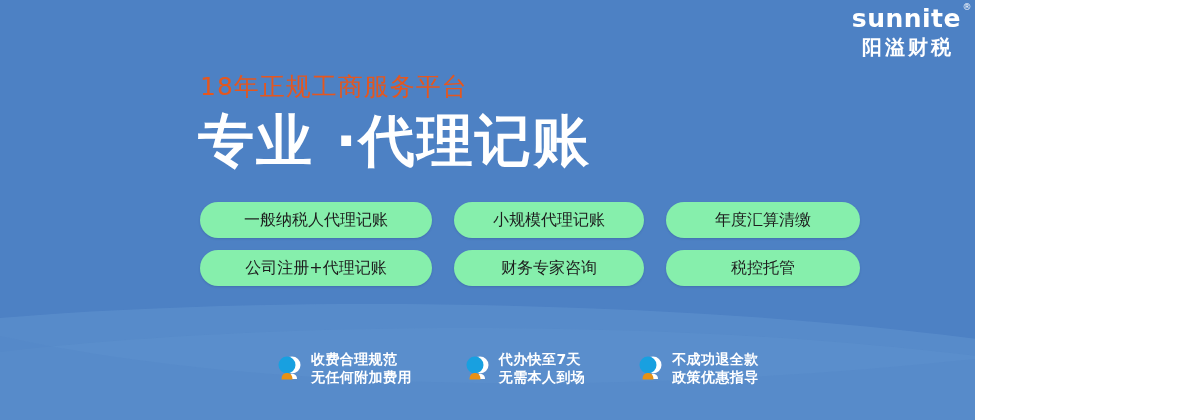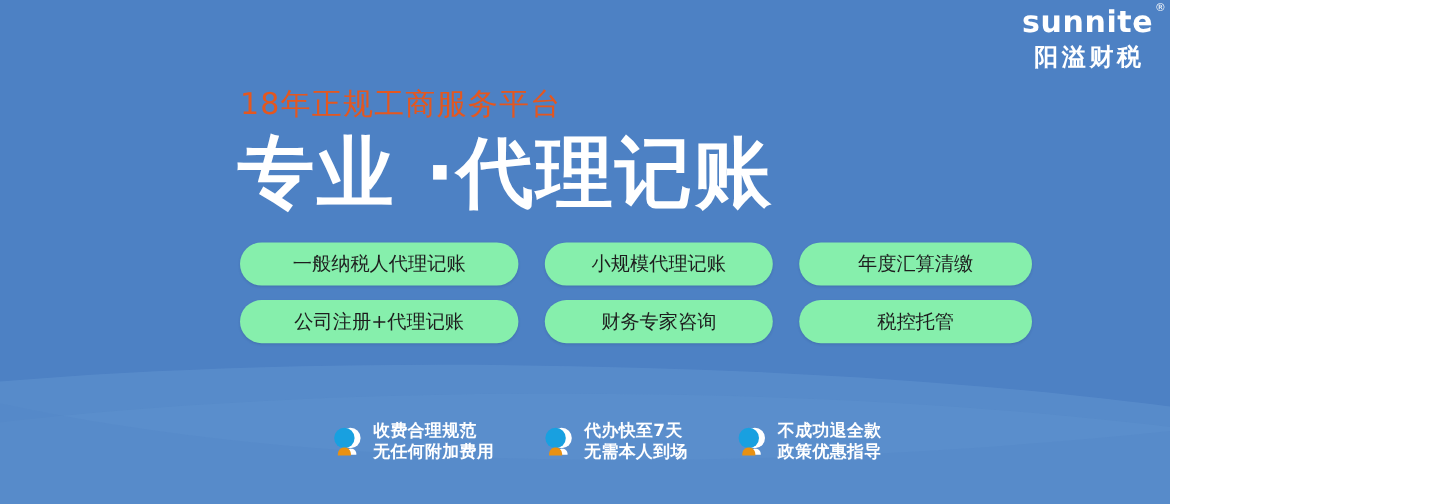--- a/index.html
+++ b/index.html
@@ -74,21 +74,21 @@
     letter-spacing: 1px;
     line-height: 1;
     white-space: nowrap;
   }
   .headline {
     position: absolute;
     left: 198px;
     top: 113px;
     color: #ffffff;
     font-family: "DejaVu Sans", sans-serif;
-    font-size: 64px;
+    font-size: 56px;
     font-weight: 700;
     letter-spacing: 2px;
     line-height: 1;
     white-space: nowrap;
   }
   
   .pill-grid {
     position: absolute;
     left: 200px;
     top: 202px;
@@ -111,21 +111,21 @@
     white-space: nowrap;
     box-shadow: 0 1px 2px rgba(20,50,90,0.18);
   }
   
   .features {
     position: absolute;
     left: 276px;
     top: 352px;
     display: flex;
     align-items: flex-start;
-    gap: 40px;
+    gap: 52px;
   }
   .feature {
     display: flex;
     align-items: center;
     gap: 9px;
   }
   .feature-icon {
     flex: 0 0 auto;
     width: 26px;
     height: 30px;

